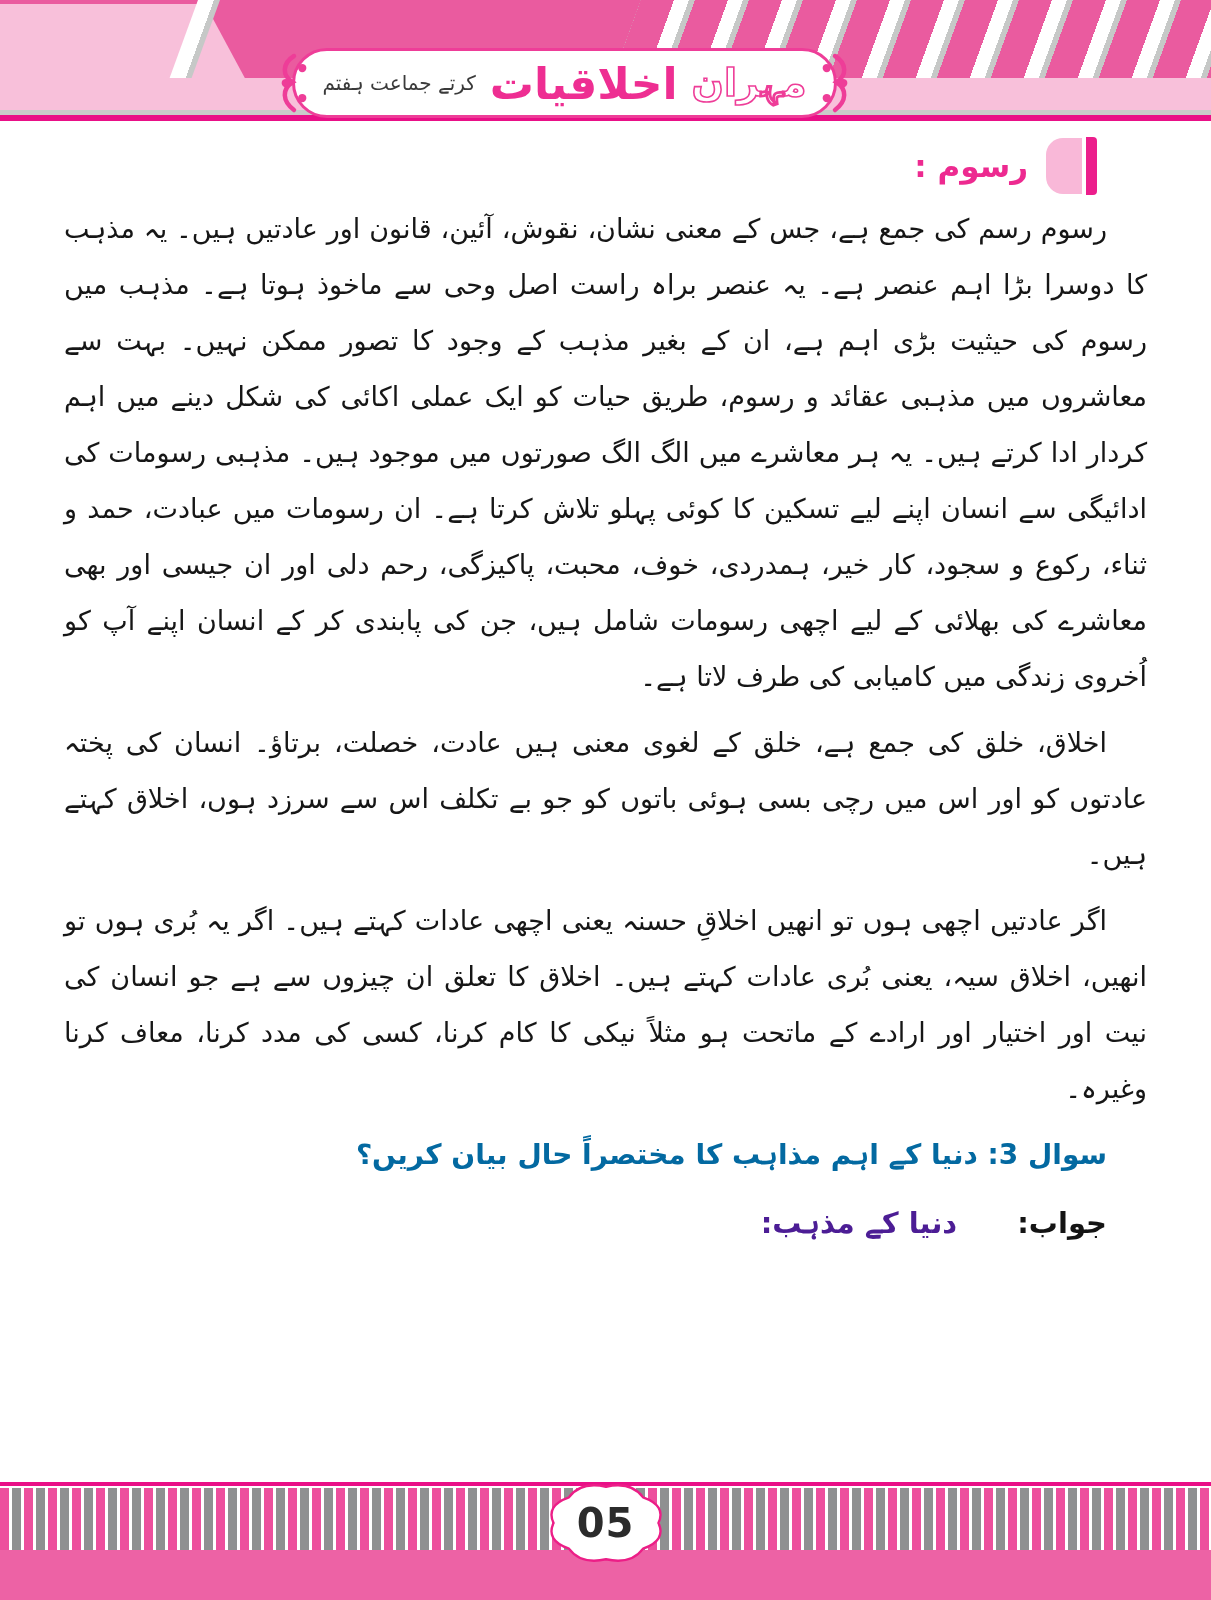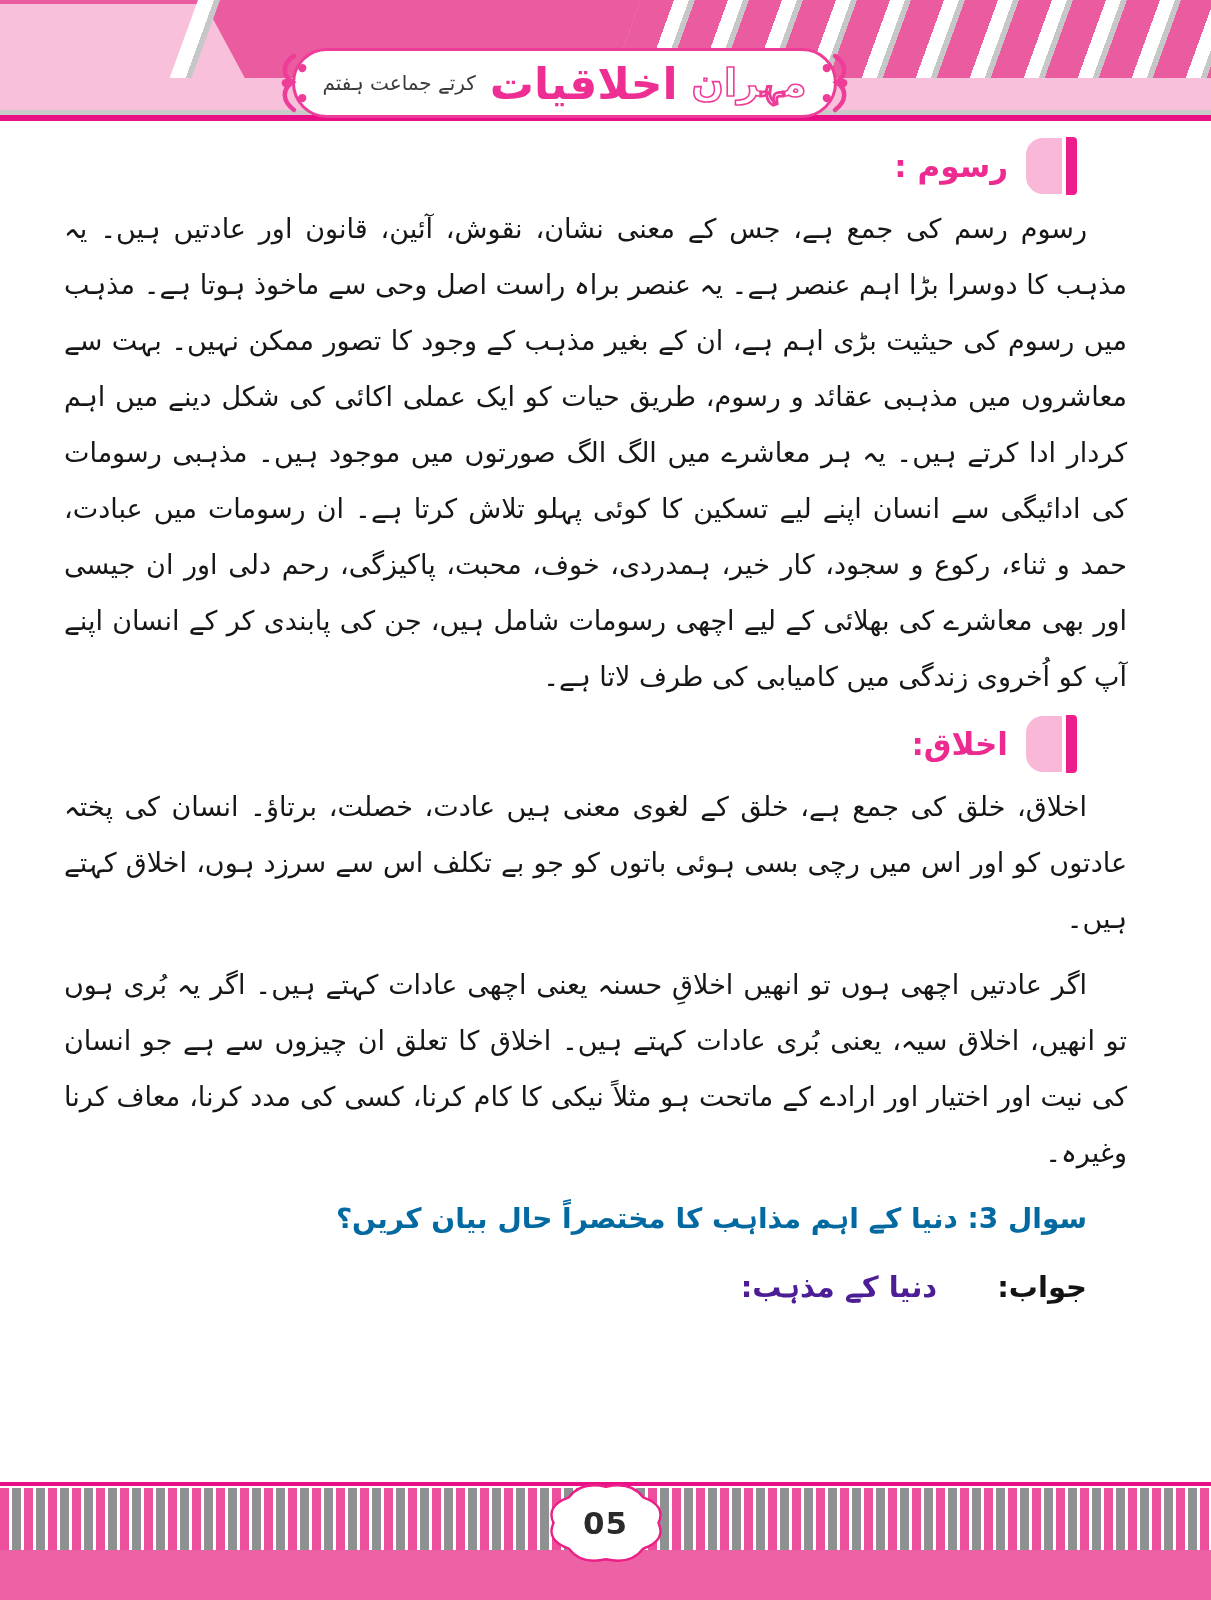--- a/index.html
+++ b/index.html
@@ -39,21 +39,21 @@
     -webkit-text-stroke:1.6px #ee3d98;text-stroke:1.6px #ee3d98;white-space:nowrap;
   }
   .t-main{font-size:44px;font-weight:bold;color:#ee2e92;white-space:nowrap;letter-spacing:1px;}
   .t-sub{font-size:20px;color:#3a3a3a;white-space:nowrap;}
   .ornament{display:flex;align-items:center;}
   .ornament svg{display:block;}
 
   
   .body{
     position:absolute;top:121px;left:0;width:1211px;height:1219px;
-    box-sizing:border-box;padding:6px 84px 0 64px;
+    box-sizing:border-box;padding:6px 64px 0 64px;
     direction:rtl;text-align:justify;color:#161616;overflow:hidden;
   }
   .sec-head{display:flex;direction:rtl;align-items:center;gap:18px;margin:10px 50px 6px 0;height:58px;}
   .marker{display:inline-flex;direction:ltr;align-items:center;flex:0 0 auto;}
   .marker-light{width:36px;height:56px;background:#f9b8d8;border-radius:17px 0 0 17px;}
   .marker-dark{width:11px;height:58px;background:#ec1e8c;border-radius:0 4px 4px 0;margin-left:4px;}
   .sec-title{font-size:31px;font-weight:bold;color:#ed2a90;margin:0;line-height:58px;}
   .para{font-size:27px;line-height:56px;margin:0 0 10px 0;text-indent:40px;}
   .question{
     font-size:28px;font-weight:bold;color:#0369a1;line-height:56px;
@@ -72,21 +72,21 @@
   }
   .footer-band{height:50px;background:#ed62a5;}
   .badge{
     position:absolute;left:50%;top:0;transform:translateX(-50%);
     width:124px;height:82px;
   }
   .badge svg{position:absolute;left:0;top:0;width:124px;height:82px;}
   .badge-num{
     position:absolute;left:0;top:0;width:124px;height:82px;
     display:flex;align-items:center;justify-content:center;
-    font-size:31px;font-weight:bold;color:#2b2b2b;letter-spacing:1px;
+    font-size:40px;font-weight:bold;color:#2b2b2b;letter-spacing:1px;
   }
 </style>
 </head>
 <body>
 
 <div class="page">
 
   <header class="banner">
     <div class="banner-light-poly"></div>
     <div class="banner-stripes"></div>
@@ -123,27 +123,20 @@
 
     <div class="sec-head">
       <span class="marker">
         <span class="marker-light"></span>
           <span class="marker-dark"></span>
       </span>
       <h2 class="sec-title">رسوم :</h2>
     </div>
     <p class="para">رسوم رسم کی جمع ہے، جس کے معنی نشان، نقوش، آئین، قانون اور عادتیں ہیں۔ یہ مذہب کا دوسرا بڑا اہم عنصر ہے۔ یہ عنصر براہ راست اصل وحی سے ماخوذ ہوتا ہے۔ مذہب میں رسوم کی حیثیت بڑی اہم ہے، ان کے بغیر مذہب کے وجود کا تصور ممکن نہیں۔ بہت سے معاشروں میں مذہبی عقائد و رسوم، طریق حیات کو ایک عملی اکائی کی شکل دینے میں اہم کردار ادا کرتے ہیں۔ یہ ہر معاشرے میں الگ الگ صورتوں میں موجود ہیں۔ مذہبی رسومات کی ادائیگی سے انسان اپنے لیے تسکین کا کوئی پہلو تلاش کرتا ہے۔ ان رسومات میں عبادت، حمد و ثناء، رکوع و سجود، کار خیر، ہمدردی، خوف، محبت، پاکیزگی، رحم دلی اور ان جیسی اور بھی معاشرے کی بھلائی کے لیے اچھی رسومات شامل ہیں، جن کی پابندی کر کے انسان اپنے آپ کو اُخروی زندگی میں کامیابی کی طرف لاتا ہے۔</p>
 
-    <div class="sec-head">
-      <span class="marker">
-        <span class="marker-light"></span>
-          <span class="marker-dark"></span>
-      </span>
-      <h2 class="sec-title">اخلاق:</h2>
-    </div>
     <p class="para">اخلاق، خلق کی جمع ہے، خلق کے لغوی معنی ہیں عادت، خصلت، برتاؤ۔ انسان کی پختہ عادتوں کو اور اس میں رچی بسی ہوئی باتوں کو جو بے تکلف اس سے سرزد ہوں، اخلاق کہتے ہیں۔</p>
     <p class="para">اگر عادتیں اچھی ہوں تو انھیں اخلاقِ حسنہ یعنی اچھی عادات کہتے ہیں۔ اگر یہ بُری ہوں تو انھیں، اخلاق سیہ، یعنی بُری عادات کہتے ہیں۔ اخلاق کا تعلق ان چیزوں سے ہے جو انسان کی نیت اور اختیار اور ارادے کے ماتحت ہو مثلاً نیکی کا کام کرنا، کسی کی مدد کرنا، معاف کرنا وغیرہ۔</p>
 
     <p class="question">سوال 3: دنیا کے اہم مذاہب کا مختصراً حال بیان کریں؟</p>
 
     <p class="answer"><span class="answer-label">جواب:</span><span class="answer-title">دنیا کے مذہب:</span></p>
 
   </main>
 
   <footer class="footer">

